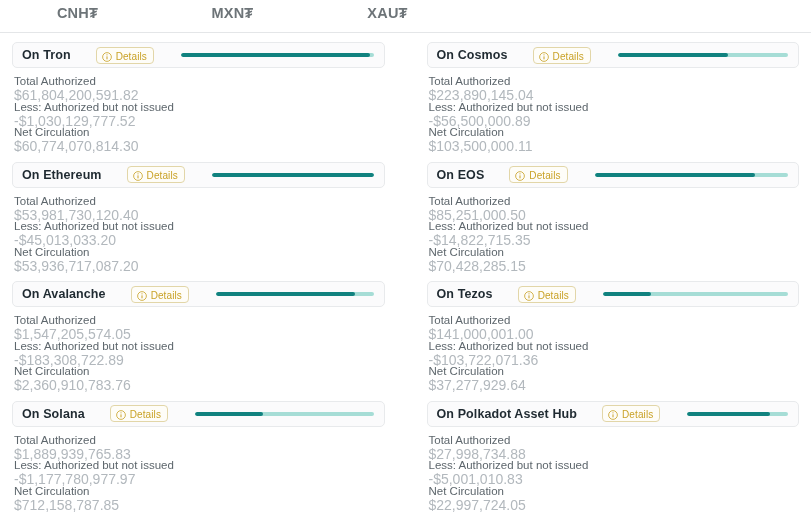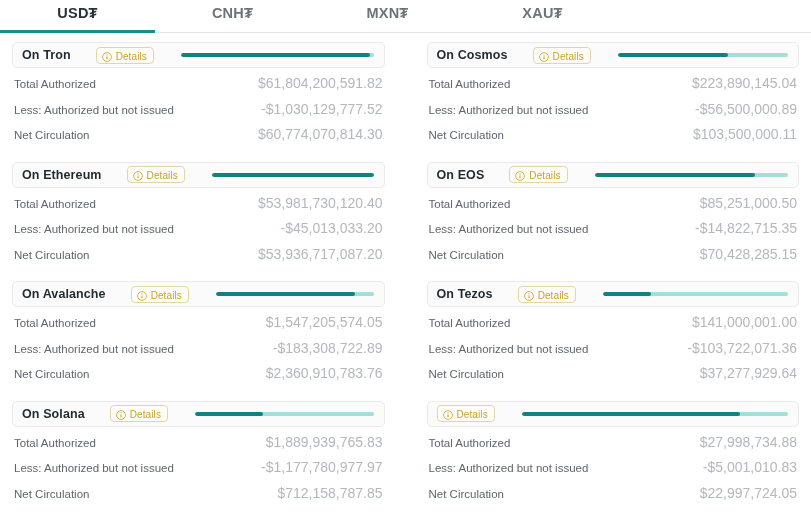--- a/index.html
+++ b/index.html
@@ -111,38 +111,38 @@
   }
 
   
   .rows { padding: 0 2px; }
   .row {
     display: flex;
     align-items: baseline;
     justify-content: space-between;
     height: 25.5px;
     padding-top: 7px;
+    flex-direction: column;
   }
   .row .k {
     font-size: 11.5px;
     color: #5d666c;
     white-space: nowrap;
   }
   .row .v {
     font-size: 14px;
     color: #b2b8bd;
     white-space: nowrap;
     text-align: right;
   }
 </style>
 </head>
 <body>
 
 <div class="tabbar" id="tabbar">
-    <div class="tab active">USD₮</div>
     <div class="tab">CNH₮</div>
     <div class="tab">MXN₮</div>
     <div class="tab">XAU₮</div>
   </div>
 
 <div class="board" id="board">
     <div class="card">
       <div class="card-head">
         <span class="chain-name">On Tron</span>
         <div class="details-btn">
@@ -347,20 +347,21 @@
           <span class="v">-$1,177,780,977.97</span>
         </div>
         <div class="row">
           <span class="k">Net Circulation</span>
           <span class="v">$712,158,787.85</span>
         </div>
       </div>
     </div>
     <div class="card">
       <div class="card-head">
+        <span class="chain-name">On Polkadot Asset Hub</span>
         <div class="details-btn">
           <svg width="10" height="10" viewBox="0 0 16 16" class="info-icon">
             <circle cx="8" cy="8" r="7" fill="none" stroke="#c9a227" stroke-width="1.3"></circle>
             <circle cx="8" cy="4.5" r="0.95" fill="#c9a227"></circle>
             <rect x="7.2" y="6.6" width="1.6" height="5.2" rx="0.7" fill="#c9a227"></rect>
           </svg>
           <span class="lbl">Details</span>
         </div>
         <div class="bar">
           <i style="width: 82%;"></i>

